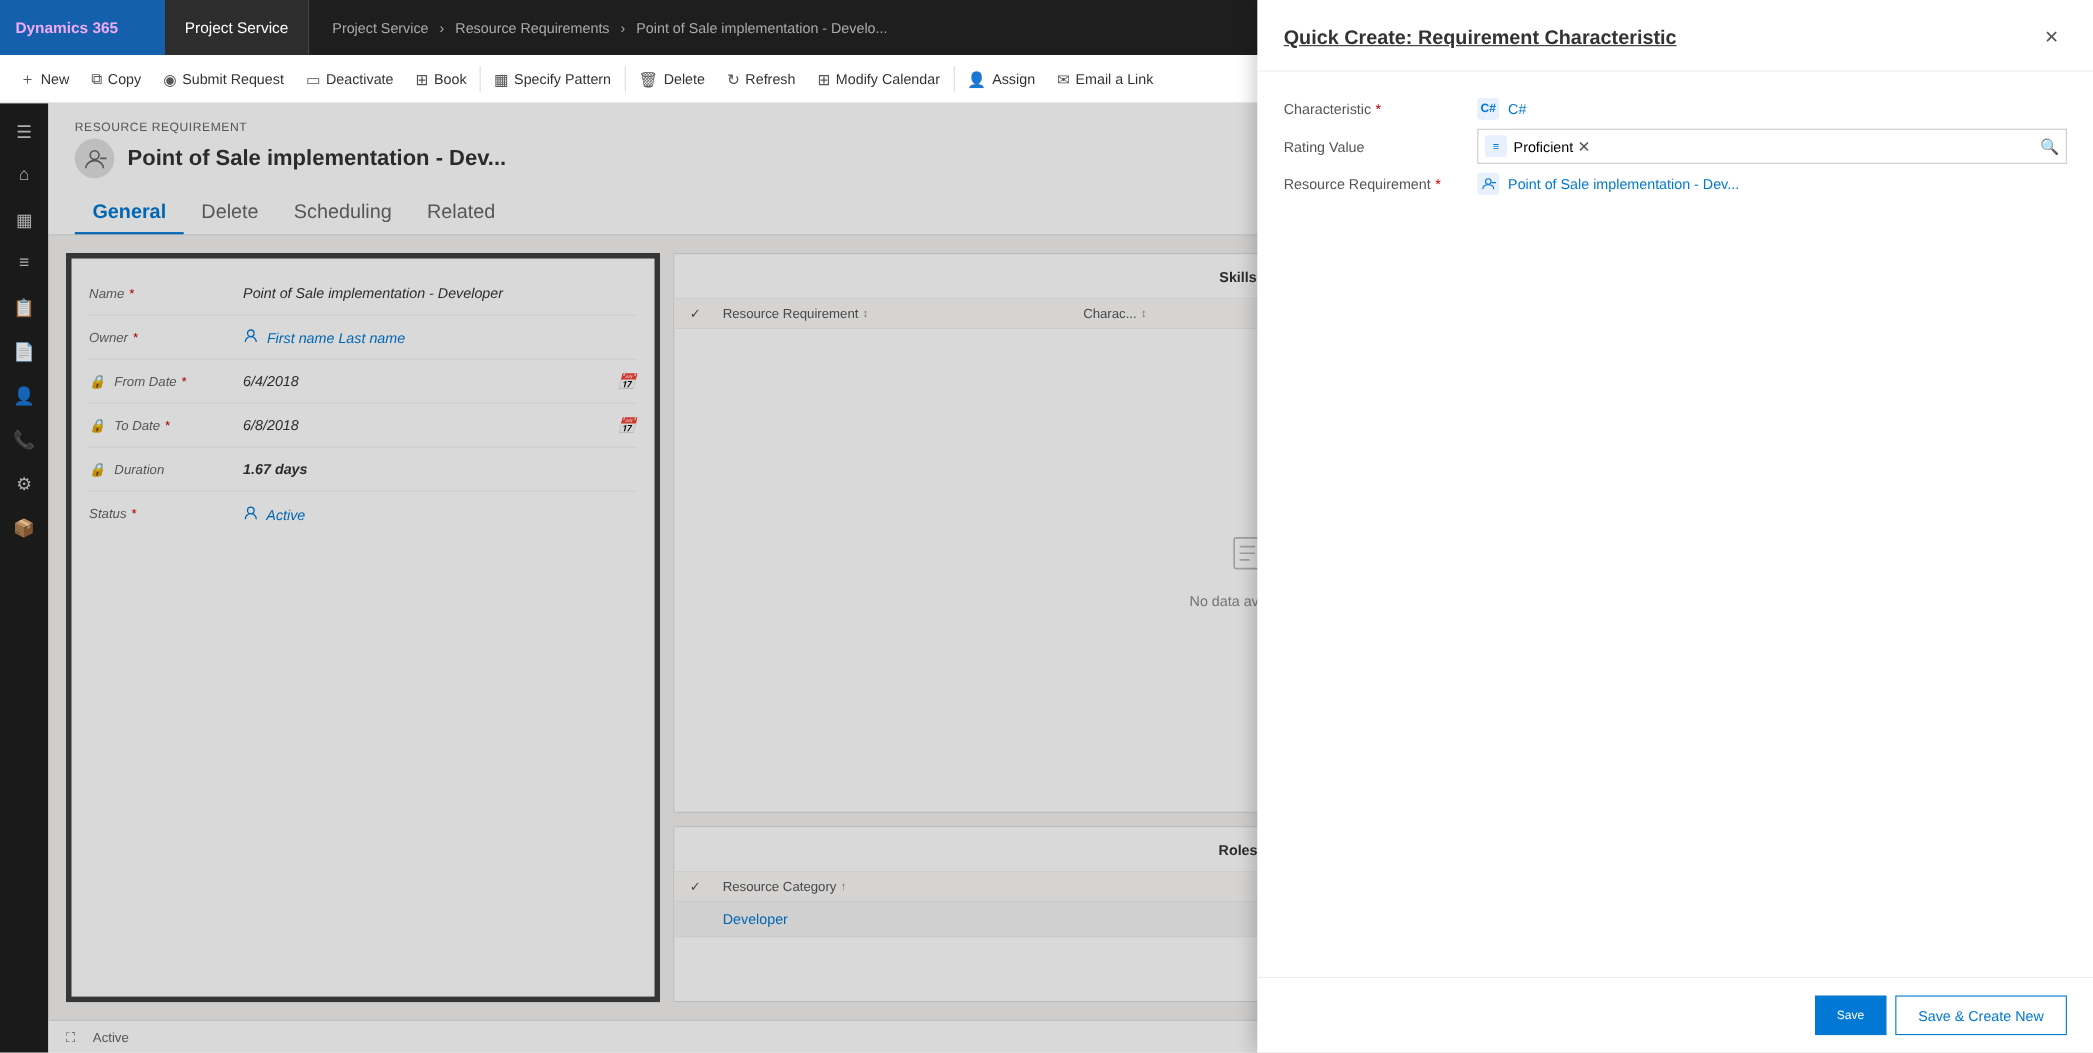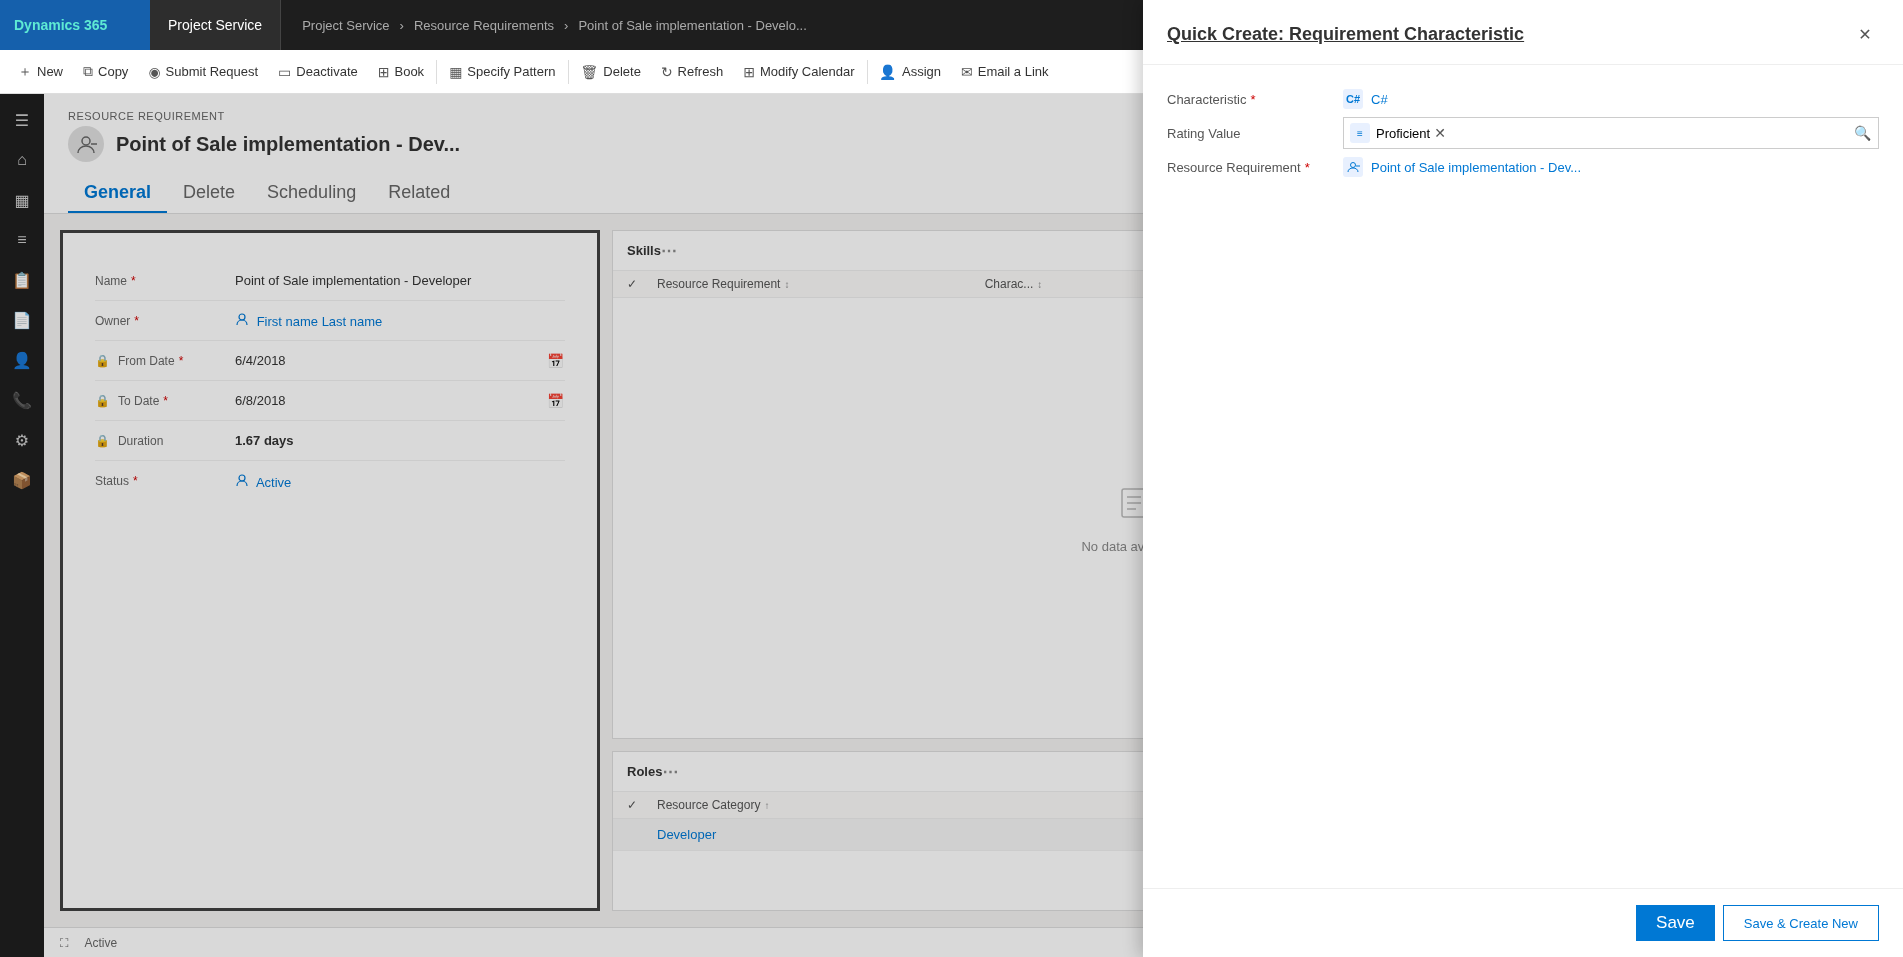--- a/index.html
+++ b/index.html
@@ -15,21 +15,21 @@
       padding: 0;
     }
     .top-nav .dynamics-brand {
       background: #1560ac;
       height: 50px;
       display: flex;
       align-items: center;
       padding: 0 14px;
       font-size: 14px;
       font-weight: 600;
-      color: #5eead4;
+      color: #f0abfc;
       white-space: nowrap;
       min-width: 150px;
     }
     .top-nav .project-service-tab {
       background: #2d2d2d;
       height: 50px;
       display: flex;
       align-items: center;
       padding: 0 18px;
       font-size: 14px;
@@ -166,24 +166,25 @@
       display: flex;
       gap: 12px;
       padding: 16px;
       flex: 1;
       overflow: hidden;
     }
 
     
     .form-panel {
       background: #fff;
-      border: 3px solid #404040;
-      flex: 1;
-      padding: 16px;
+      border: 5px solid #404040;
+      flex: 1;
+      padding: 0;
       overflow: hidden;
+      font-style: italic;
     }
     .panel-section {
       padding: 12px 16px;
     }
     .field-row {
       display: flex;
       align-items: center;
       padding: 8px 0;
       border-bottom: 1px solid #f0f0f0;
       min-height: 40px;
@@ -230,21 +231,21 @@
     .subgrid-panel {
       background: #fff;
       border: 1px solid #ddd;
       flex: 1;
       display: flex;
       flex-direction: column;
     }
     .subgrid-header {
       display: flex;
       align-items: center;
-      justify-content: flex-start;
+      justify-content: center;
       padding: 10px 14px;
       border-bottom: 1px solid #eee;
       font-weight: 600;
       font-size: 13px;
       color: #333;
     }
     .subgrid-more { color: #888; cursor: pointer; font-size: 16px; }
     .subgrid-col-headers {
       display: flex;
       align-items: center;
@@ -411,21 +412,21 @@
       border-top: 1px solid #eee;
       display: flex;
       justify-content: flex-end;
       gap: 8px;
     }
     .btn-primary {
       background: #0078d4;
       color: #fff;
       border: none;
       padding: 8px 20px;
-      font-size: 17px;
+      font-size: 11px;
       cursor: pointer;
       height: 36px;
     }
     .btn-secondary {
       background: #fff;
       color: #0078d4;
       border: 1px solid #0078d4;
       padding: 8px 20px;
       font-size: 13px;
       cursor: pointer;

